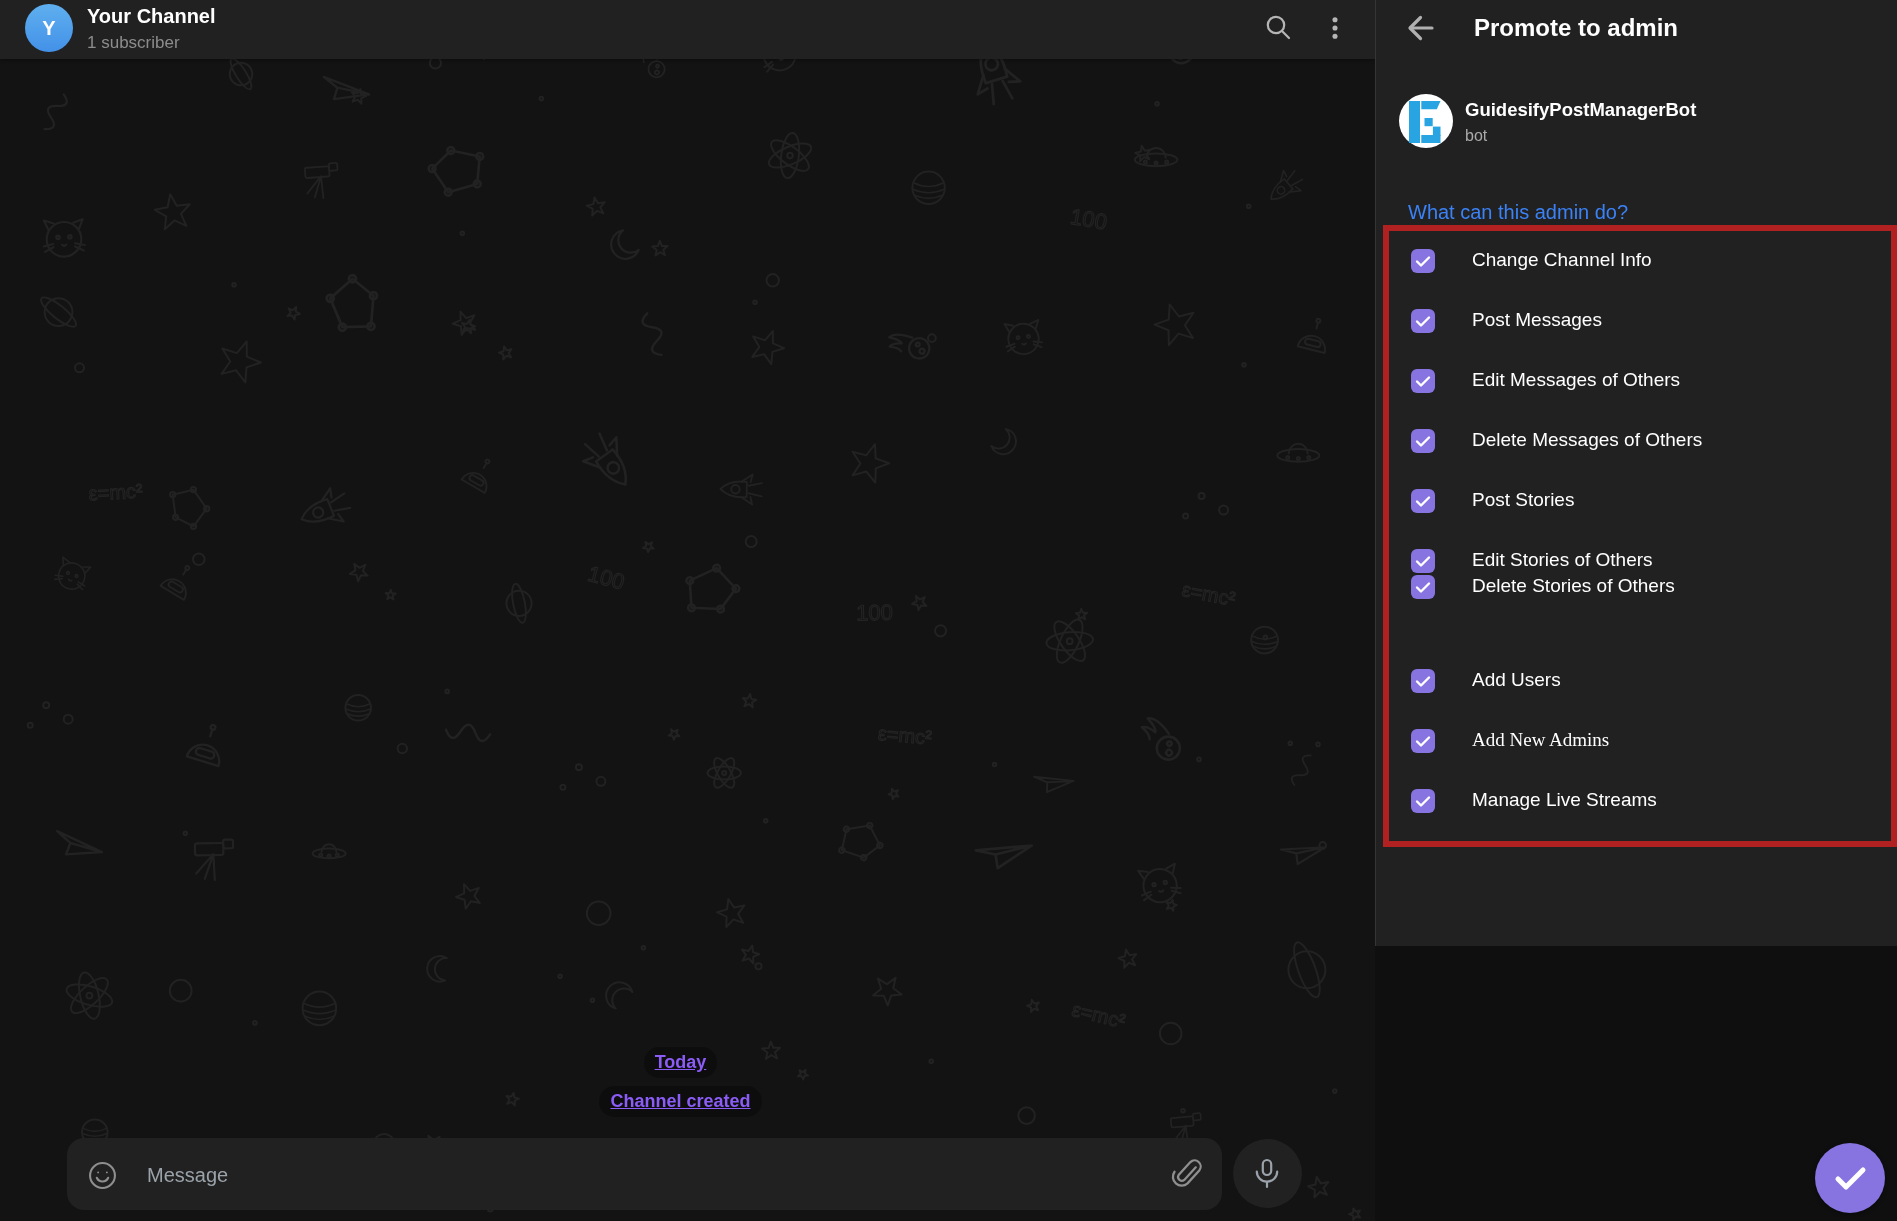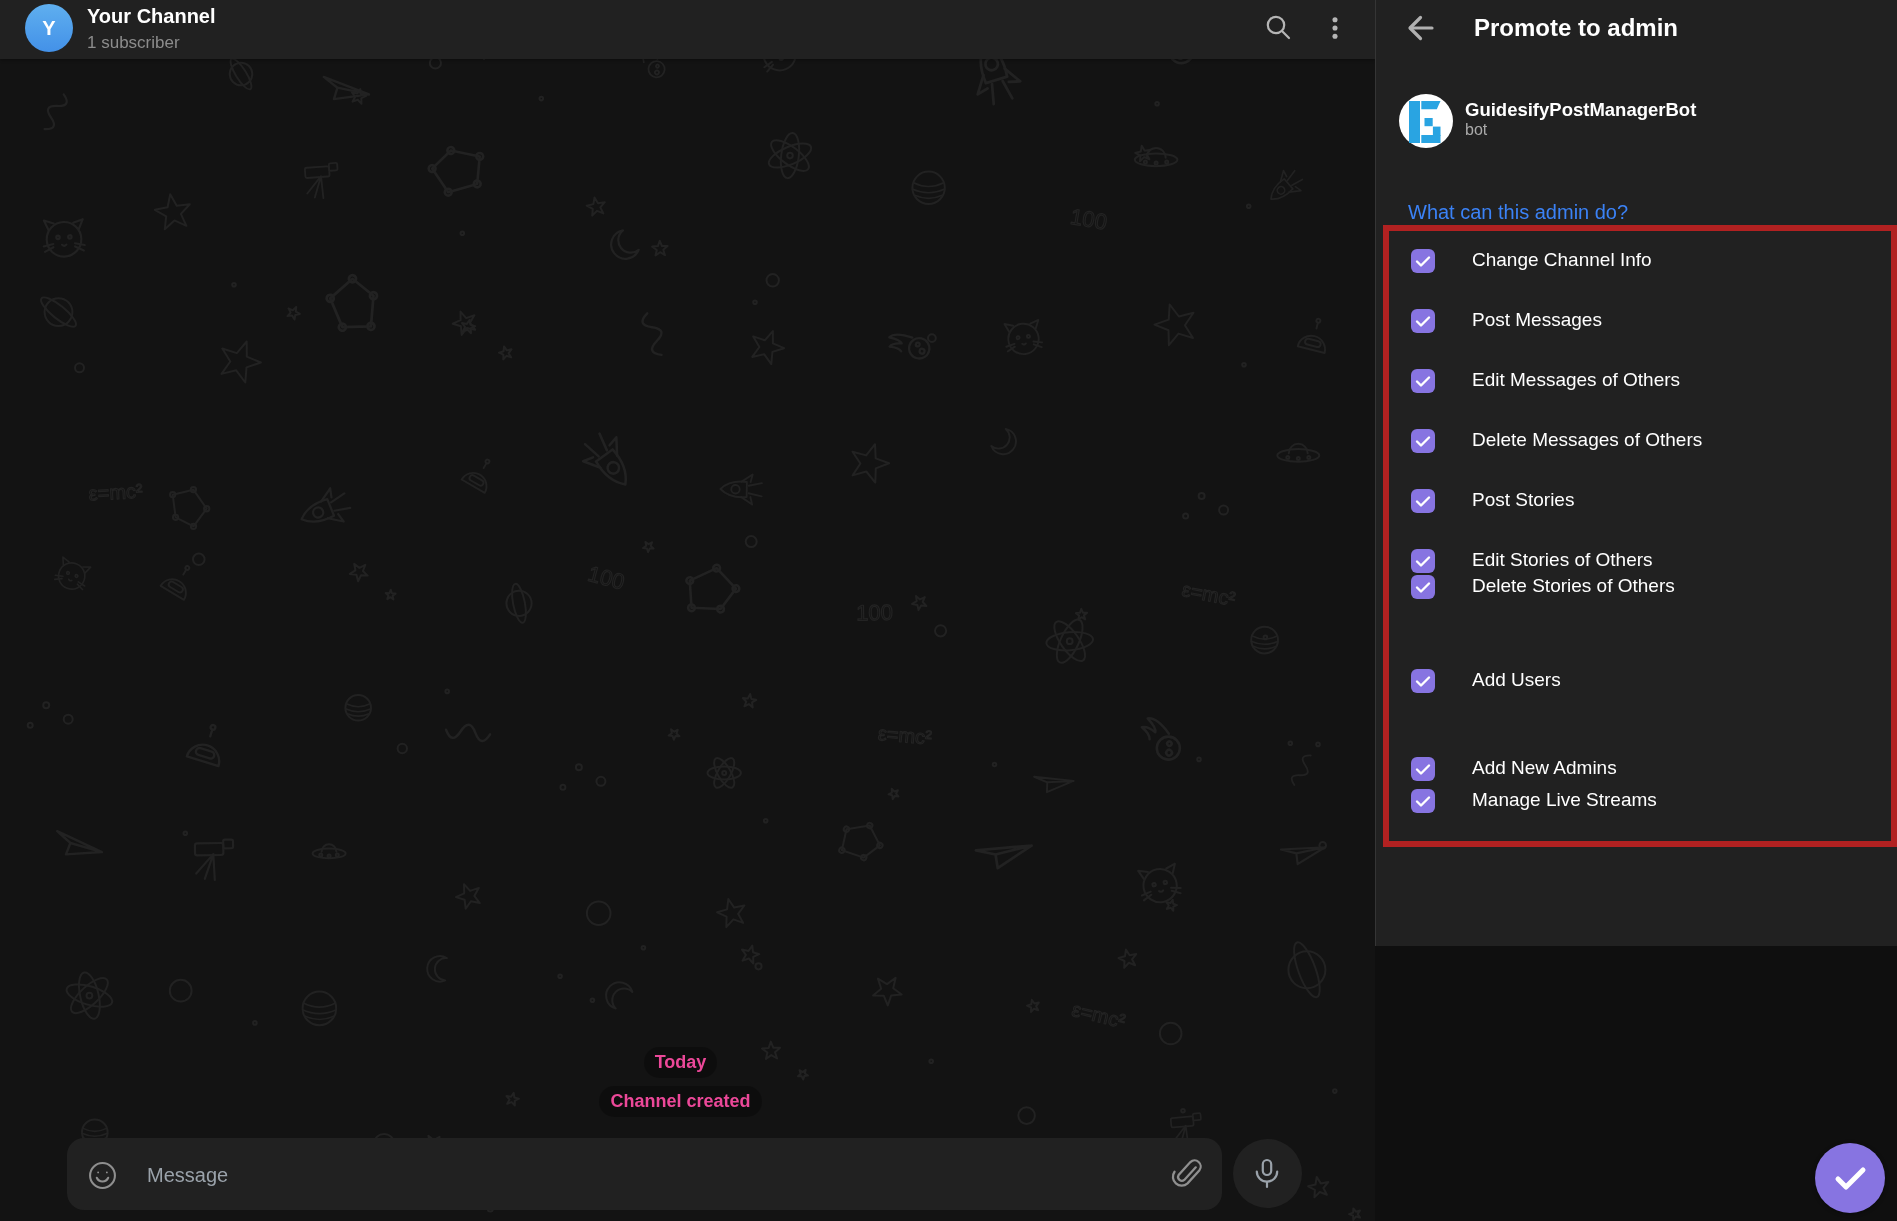--- a/index.html
+++ b/index.html
@@ -12,36 +12,36 @@
   
   #header { position:absolute; left:0; top:0; width:1375px; height:59px; background:#212121; box-shadow:0 1px 3px rgba(0,0,0,0.35); }
   #avatarY { position:absolute; left:25px; top:4px; width:48px; height:48px; border-radius:50%;
     background:linear-gradient(180deg,#5fafef 0%,#4391e8 100%);
     color:#fff; font-size:20px; font-weight:bold; display:flex; align-items:center; justify-content:center; }
   #chTitle { position:absolute; left:87px; top:5px; font-size:20px; font-weight:bold; color:#fff; }
   #chSub { position:absolute; left:87px; top:33px; font-size:17px; color:#8c8c8c; }
 
   
   .pill { position:absolute; left:-7px; width:1375px; text-align:center; }
-  .pill span { display:inline-block; background:rgba(0,0,0,0.28); color:#ec4899; font-weight:bold;
-    font-size:18px; padding:5px 11px; border-radius:15px; }
+  .pill span { display:inline-block; background:rgba(0,0,0,0.28); color:#8b5cf6; font-weight:bold;
+    font-size:18px; padding:5px 11px; border-radius:15px;text-decoration:underline; }
 
   
   #inputBar { position:absolute; left:67px; top:1138px; width:1155px; height:72px; background:#212121;
     border-radius:17px; }
   #msgPh { position:absolute; left:147px; top:1164px; font-size:20px; color:#9aa2aa; }
   #micBtn { position:absolute; left:1233px; top:1139px; width:69px; height:69px; border-radius:50%;
     background:#212121; }
 
   
   #panel { position:absolute; left:1375px; top:0; width:522px; height:946px; background:#212121; border-left:1px solid #353535; }
   #pTitle { position:absolute; left:98px; top:14px; font-size:24px; font-weight:bold; color:#fff; }
   #botAvatar { position:absolute; left:23px; top:94px; width:54px; height:54px; border-radius:50%; background:#fff; }
   #botName { position:absolute; left:89px; top:99px; font-size:18.5px; font-weight:bold; color:#fff; }
-  #botSub { position:absolute; left:89px; top:121px; font-size:16px; color:#aaaaaa; }
+  #botSub { position:absolute; left:89px; top:127px; font-size:16px; color:#aaaaaa; }
   #whatCan { position:absolute; left:32px; top:201px; font-size:20px; color:#3b82f6; }
   #redRect { position:absolute; left:7px; top:225px; width:514px; height:622px; border:6px solid #b12121; }
 
   .row { position:absolute; left:0; width:522px; height:60px; }
   .cbx { position:absolute; left:35px; top:18px; width:24px; height:24px; background:#8774e1; border-radius:6px; }
   .cbx svg { position:absolute; left:0; top:0; }
   .lbl { position:absolute; left:96px; top:18px; font-size:19px; color:#fff; }
 
   #fab { position:absolute; left:1815px; top:1143px; width:70px; height:70px; border-radius:50%;
     background:#8774e1; box-shadow:0 1px 4px rgba(0,0,0,0.4); }
@@ -559,21 +559,21 @@
       <div class="lbl">Delete Stories of Others</div>
     </div>
     <div class="row" style="top:651px;">
       <div class="cbx">
         <svg width="24" height="24" viewBox="0 0 24 24" fill="none" stroke="#fff" stroke-width="2.4" stroke-linecap="round" stroke-linejoin="round">
           <polyline points="6,12.5 10,16.5 18,8.5"></polyline>
         </svg>
       </div>
       <div class="lbl">Add Users</div>
     </div>
-    <div class="row" style="top:739px;">
+    <div class="row" style="top:711px;font-family:Liberation Serif, serif;">
       <div class="cbx">
         <svg width="24" height="24" viewBox="0 0 24 24" fill="none" stroke="#fff" stroke-width="2.4" stroke-linecap="round" stroke-linejoin="round">
           <polyline points="6,12.5 10,16.5 18,8.5"></polyline>
         </svg>
       </div>
       <div class="lbl">Add New Admins</div>
     </div>
     <div class="row" style="top:771px;">
       <div class="cbx">
         <svg width="24" height="24" viewBox="0 0 24 24" fill="none" stroke="#fff" stroke-width="2.4" stroke-linecap="round" stroke-linejoin="round">

